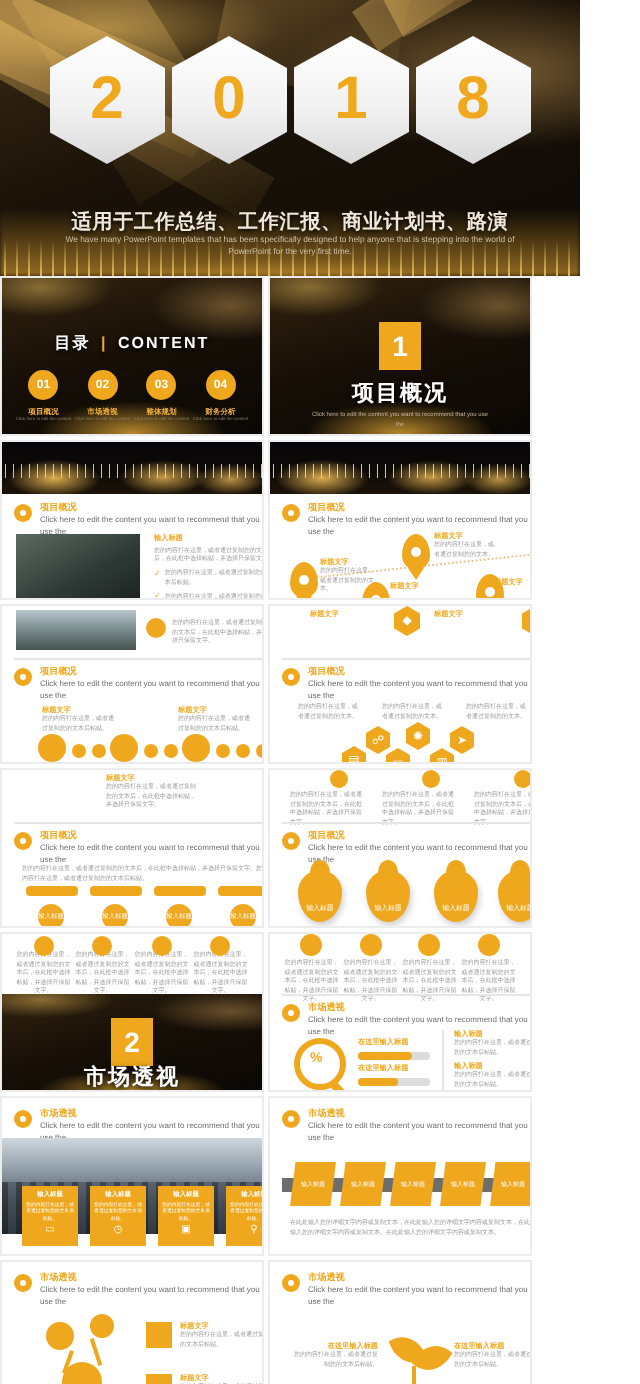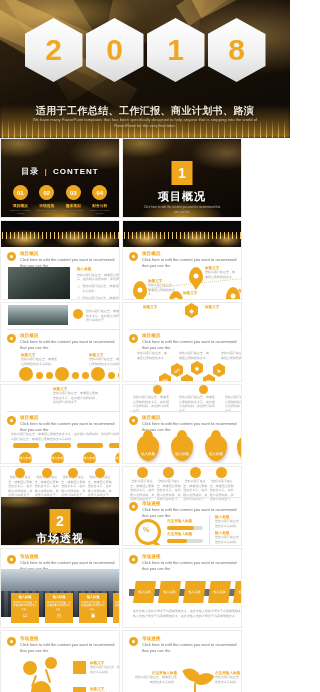--- a/index.html
+++ b/index.html
@@ -51,21 +51,21 @@
      text-shadow:0 1px 3px rgba(0,0,0,.8); }
   .hero-sub { position:absolute; top:104px; left:0; right:0; text-align:center;
      font-size:10px; color:#efe7da; letter-spacing:.4px; font-weight:bold;
      text-shadow:0 1px 2px rgba(0,0,0,.9); }
   .hero-en { position:absolute; top:117px; left:30px; right:30px; text-align:center;
      font-size:4.2px; color:#cdbfa8; line-height:1.5; }
 
   
   .grid { position:absolute; top:138px; left:0; width:290px;
           display:flex; flex-wrap:wrap; gap:2px 2px; padding:0; }
-  .slide { width:120px; height:80px; background:#fff; position:relative;
+  .slide { width:132px; height:80px; background:#fff; position:relative;
            overflow:hidden; border:1px solid #ececec; }
 
   
   .nightband { position:absolute; left:0; right:0; top:0; height:26px;
      background:
        radial-gradient(ellipse 30% 60% at 20% 70%, rgba(255,200,90,.85), rgba(0,0,0,0) 60%),
        radial-gradient(ellipse 28% 55% at 62% 68%, rgba(255,200,90,.75), rgba(0,0,0,0) 60%),
        radial-gradient(ellipse 22% 50% at 88% 72%, rgba(255,200,90,.7), rgba(0,0,0,0) 60%),
        linear-gradient(180deg,#07060a 0%,#0d0a06 55%,#1b1309 100%); }
   .nightband::after{ content:""; position:absolute; left:0; right:0; top:11px; height:7px;

